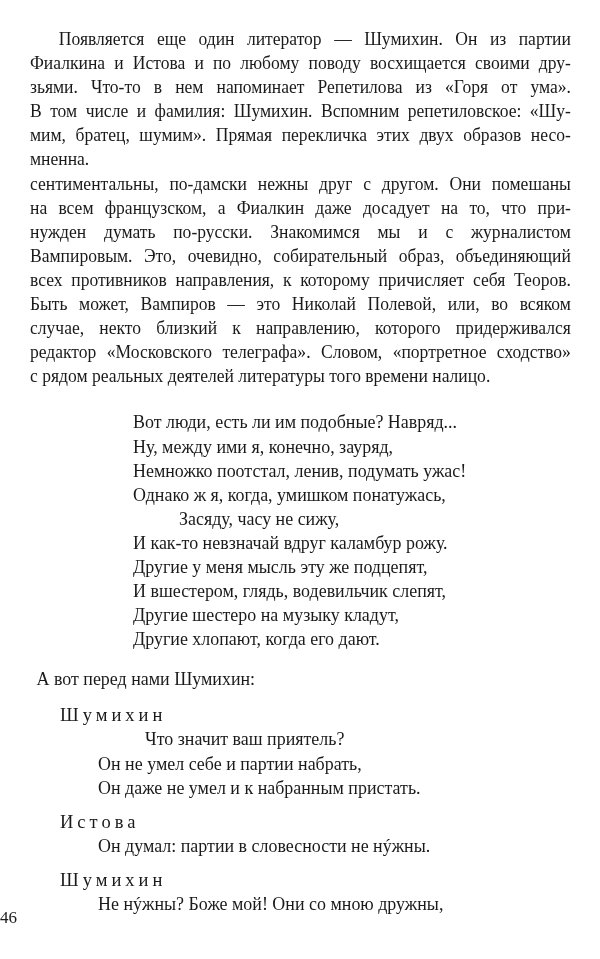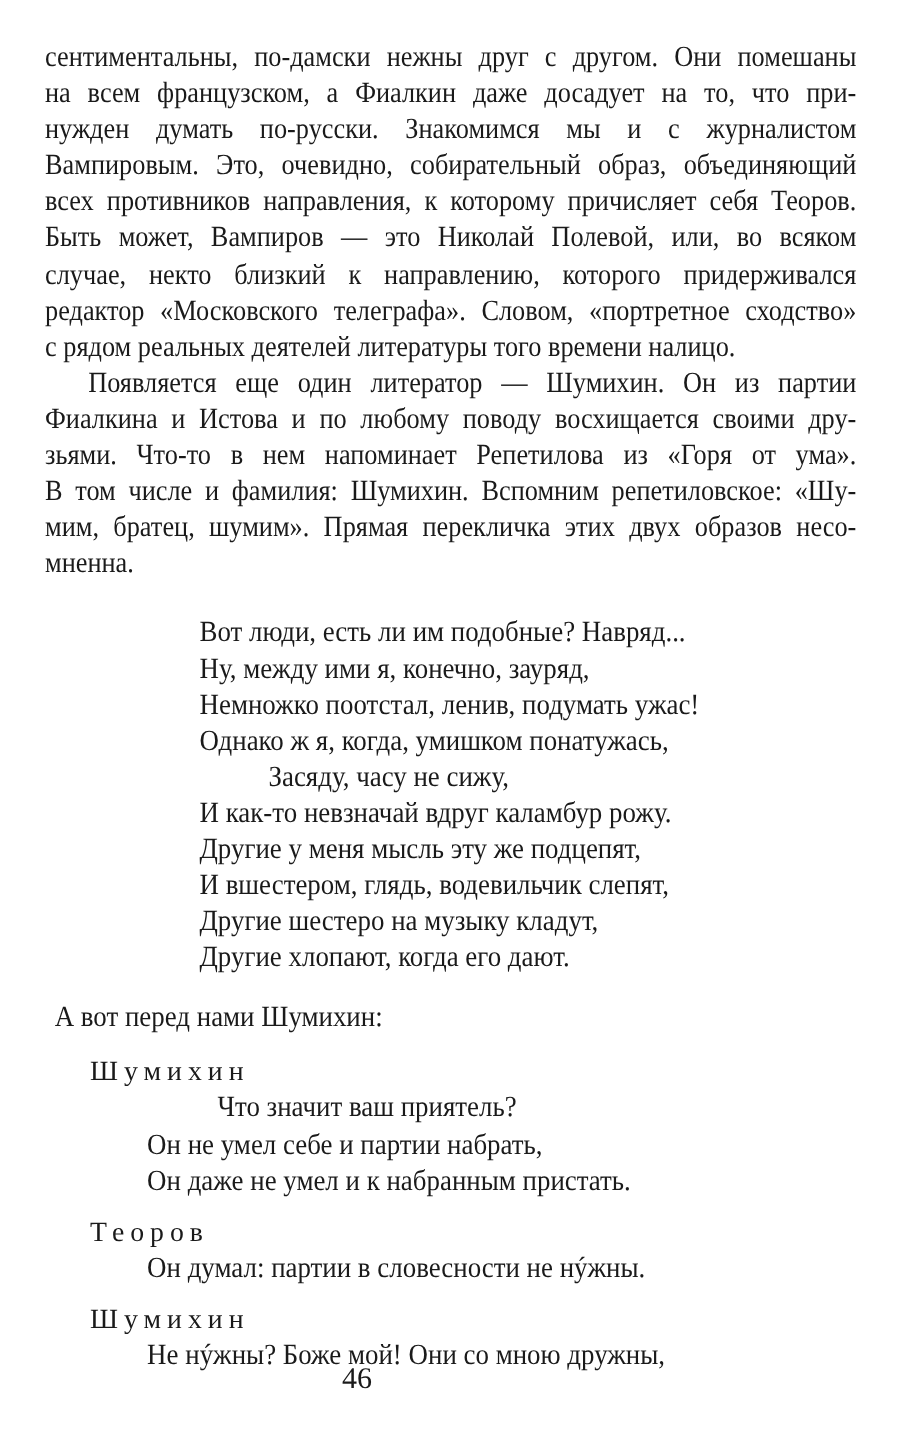--- a/index.html
+++ b/index.html
@@ -20,47 +20,47 @@
   .verse {
     font-size: 19.5px; line-height: 24.1px; height: 24.1px; white-space: nowrap;
     transform: scaleX(0.92); transform-origin: left top;
   }
   .speaker {
     font-size: 18.5px; line-height: 24px; height: 24px; letter-spacing: 4px;
     white-space: nowrap;
   }
   .page-number {
     position: absolute; left: 0; width: 476px; top: 908px;
-    text-align: center; font-size: 20px;
+    font-size: 17px;
   }
 </style>
 </head>
 <body>
 
 <div class="page">
+
+  <div>
+    <div class="line indent">Появляется еще один литератор — Шумихин. Он из партии</div>
+    <div class="line">Фиалкина и Истова и по любому поводу восхищается своими дру-</div>
+    <div class="line">зьями. Что-то в нем напоминает Репетилова из «Горя от ума».</div>
+    <div class="line">В том числе и фамилия: Шумихин. Вспомним репетиловское: «Шу-</div>
+    <div class="line">мим, братец, шумим». Прямая перекличка этих двух образов несо-</div>
+    <div class="line last">мненна.</div>
+  </div>
 
   <div>
     <div class="line">сентиментальны, по-дамски нежны друг с другом. Они помешаны</div>
     <div class="line">на всем французском, а Фиалкин даже досадует на то, что при-</div>
     <div class="line">нужден думать по-русски. Знакомимся мы и с журналистом</div>
     <div class="line">Вампировым. Это, очевидно, собирательный образ, объединяющий</div>
     <div class="line">всех противников направления, к которому причисляет себя Теоров.</div>
     <div class="line">Быть может, Вампиров — это Николай Полевой, или, во всяком</div>
     <div class="line">случае, некто близкий к направлению, которого придерживался</div>
     <div class="line">редактор «Московского телеграфа». Словом, «портретное сходство»</div>
     <div class="line last">с рядом реальных деятелей литературы того времени налицо.</div>
-  </div>
-
-  <div>
-    <div class="line indent">Появляется еще один литератор — Шумихин. Он из партии</div>
-    <div class="line">Фиалкина и Истова и по любому поводу восхищается своими дру-</div>
-    <div class="line">зьями. Что-то в нем напоминает Репетилова из «Горя от ума».</div>
-    <div class="line">В том числе и фамилия: Шумихин. Вспомним репетиловское: «Шу-</div>
-    <div class="line">мим, братец, шумим». Прямая перекличка этих двух образов несо-</div>
-    <div class="line last">мненна.</div>
   </div>
 
 
   <div class="gap" style="height:22px"></div>
 
   <div style="padding-left:103px;">
     <div class="verse">Вот люди, есть ли им подобные? Навряд...</div>
     <div class="verse">Ну, между ими я, конечно, зауряд,</div>
     <div class="verse">Немножко поотстал, ленив, подумать ужас!</div>
     <div class="verse">Однако ж я, когда, умишком понатужась,</div>
@@ -81,21 +81,21 @@
   <div>
     <div class="speaker" style="padding-left:30px;">Шумихин</div>
     <div class="verse" style="padding-left:125px;">Что значит ваш приятель?</div>
     <div class="verse" style="padding-left:74px;">Он не умел себе и партии набрать,</div>
     <div class="verse" style="padding-left:74px;">Он даже не умел и к набранным пристать.</div>
   </div>
 
   <div class="gap" style="height:10px"></div>
 
   <div>
-    <div class="speaker" style="padding-left:30px;">Теоров</div>
+    <div class="speaker" style="padding-left:30px;">Истова</div>
     <div class="verse" style="padding-left:74px;">Он думал: партии в словесности не нýжны.</div>
   </div>
 
   <div class="gap" style="height:10px"></div>
 
   <div>
     <div class="speaker" style="padding-left:30px;">Шумихин</div>
     <div class="verse" style="padding-left:74px;">Не нýжны? Боже мой! Они со мною дружны,</div>
 
   </div>

